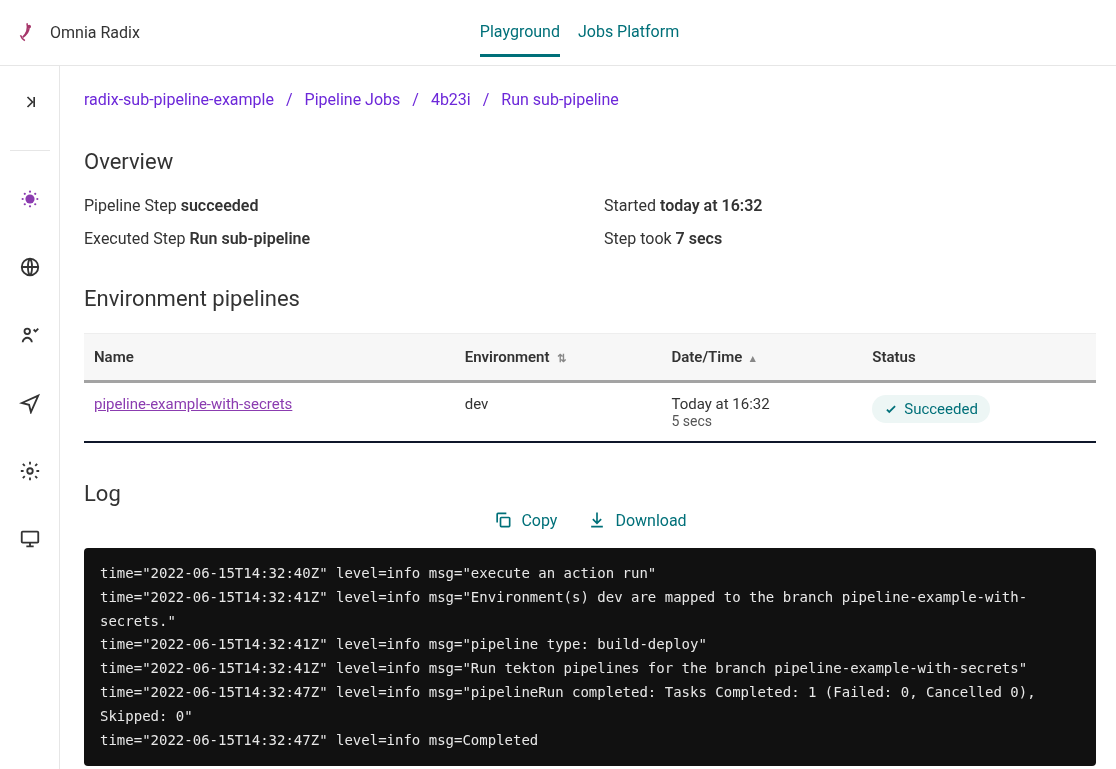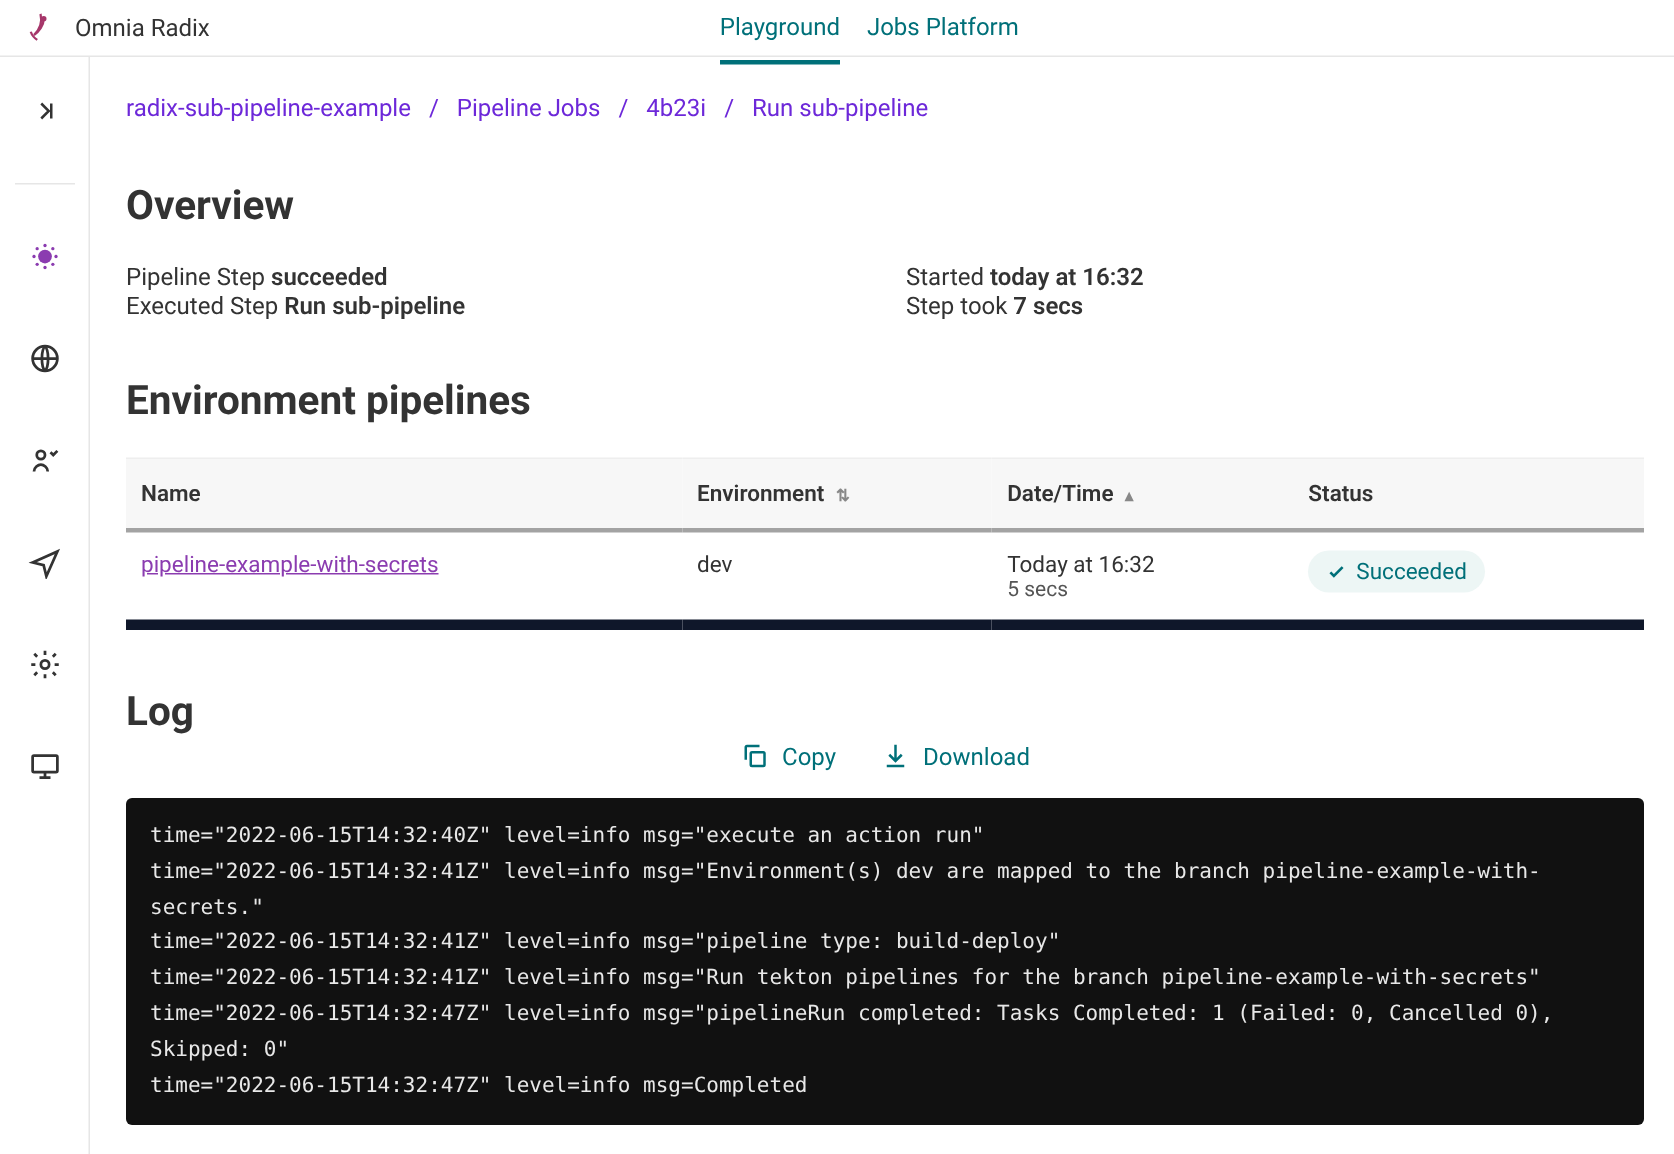--- a/index.html
+++ b/index.html
@@ -4,21 +4,21 @@
 <style>
 * { box-sizing: border-box; margin: 0; padding: 0; }
 body {
   font-family: -apple-system, BlinkMacSystemFont, "Segoe UI", Roboto, sans-serif;
   font-size: 15px;
   color: #333;
   background: #fff;
   width: 1116px;
 }
 .topbar {
-  height: 38px;
+  height: 66px;
   display: flex;
   align-items: center;
   border-bottom: 1px solid #e6e6e6;
   padding: 0 14px;
 }
 .logo-wrap { display: flex; align-items: center; gap: 10px; }
 .logo-mark {
   width: 26px; height: 26px; color: #a6366a;
 }
 .logo-text { color: #333; font-size: 16px; }
@@ -57,36 +57,36 @@
   padding: 24px 20px 20px 24px;
   min-width: 0;
 }
 .breadcrumb {
   display: flex; gap: 12px; align-items: center;
   color: #6f6f6f; font-size: 16px;
   margin-bottom: 40px;
 }
 .breadcrumb span { color: #6d28d9; }
 .bc-sep { color: #aaa; }
-h2.section { font-size: 27px; font-weight: 700; color: #333; margin-bottom: 22px; }
-.overview-grid { display: grid; grid-template-columns: 520px 1fr; margin-bottom: 38px; font-size: 16px; }
+h2.section { font-size: 22px; font-weight: 400; color: #333; margin-bottom: 22px; }
+.overview-grid { display: grid; grid-template-columns: 520px 1fr; row-gap: 14px; margin-bottom: 38px; font-size: 16px; }
 .overview-grid b { font-weight: 600; }
 .env-table { width: 100%; border-collapse: collapse; margin-bottom: 38px; }
 .env-table thead th {
   background: #f7f7f7;
   text-align: left;
   font-weight: 600;
   padding: 14px 10px;
   border-top: 1px solid #eee;
   border-bottom: 3px solid #a3a3a3;
   font-size: 15px;
 }
 .env-table tbody td {
   padding: 12px 10px;
-  border-bottom: 7px solid #0f172a;
+  border-bottom: 2px solid #0f172a;
   vertical-align: top;
   font-size: 15px;
 }
 .env-link { color: #8b3cb0; text-decoration: underline; }
 .sort-ind { font-size: 11px; color: #888; margin-left: 4px; }
 .status-pill {
   display: inline-flex; align-items: center; gap: 6px;
   background: #edf6f5;
   color: #007079;
   padding: 5px 12px; border-radius: 14px;

